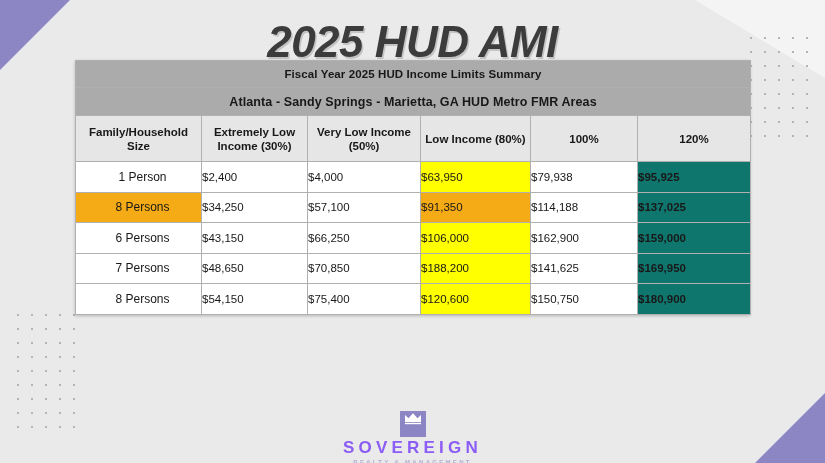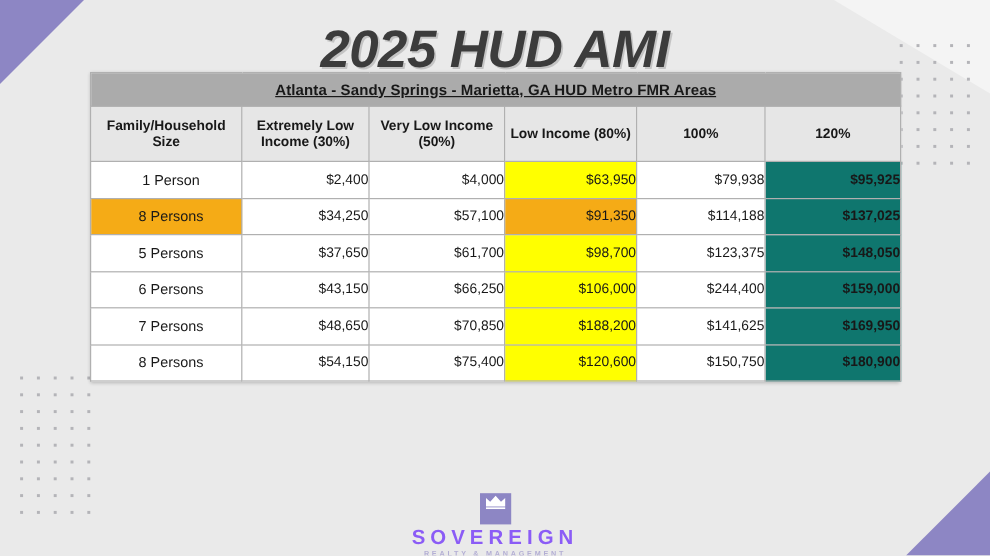--- a/index.html
+++ b/index.html
@@ -102,34 +102,33 @@
     text-align: center;
     font-weight: bold;
     font-size: 12.5px;
     height: 26px;
     color: #111;
     letter-spacing: 0.1px;
   }
   .band.b2 {
     height: 27px;
     font-size: 12.5px;
-    text-decoration: underline;
   }
   .colhead {
     background: #e6e6e6;
     text-align: center;
     font-weight: bold;
     height: 45px;
     line-height: 14px;
     font-size: 11.5px;
     padding: 0 4px;
   }
   .datarow td {
     height: 29.5px;
-    text-align: right;
+    text-align: left;
     font-size: 12px;
     background: #ffffff;
   }
   .datarow td.sizecell {
     text-align: center;
     padding-left: 8px;
     font-size: 12px;
   }
   .datarow td.lastcol {
     background: #0f766e;
@@ -194,20 +193,23 @@
   <table class="ami">
     <colgroup>
       <col class="c0">
         <col class="c1">
         <col class="c2">
         <col class="c3">
         <col class="c4">
         <col class="c5">
     </colgroup>
     <thead>
+      <tr>
+        <th class="band" colspan="6">Fiscal Year 2025 HUD Income Limits Summary</th>
+      </tr>
       <tr>
         <th class="band b2" colspan="6">Atlanta - Sandy Springs - Marietta, GA HUD Metro FMR Areas</th>
       </tr>
       <tr>
         <th class="colhead">Family/Household Size</th>
         <th class="colhead">Extremely Low Income (30%)</th>
         <th class="colhead">Very Low Income (50%)</th>
         <th class="colhead">Low Income (80%)</th>
         <th class="colhead">100%</th>
         <th class="colhead">120%</th>
@@ -224,33 +226,25 @@
         </tr>
         <tr class="datarow">
           <td class="sizecell hl-orange">8 Persons</td>
           <td>$34,250</td>
           <td>$57,100</td>
           <td class="hl-orange">$91,350</td>
           <td>$114,188</td>
           <td class="lastcol">$137,025</td>
         </tr>
         <tr class="datarow">
-          <td class="sizecell">5 Persons</td>
-          <td>$37,650</td>
-          <td>$61,700</td>
-          <td class="hl-yellow">$98,700</td>
-          <td>$123,375</td>
-          <td class="lastcol">$148,050</td>
-        </tr>
-        <tr class="datarow">
           <td class="sizecell">6 Persons</td>
           <td>$43,150</td>
           <td>$66,250</td>
           <td class="hl-yellow">$106,000</td>
-          <td>$244,400</td>
+          <td>$162,900</td>
           <td class="lastcol">$159,000</td>
         </tr>
         <tr class="datarow">
           <td class="sizecell">7 Persons</td>
           <td>$48,650</td>
           <td>$70,850</td>
           <td class="hl-yellow">$188,200</td>
           <td>$141,625</td>
           <td class="lastcol">$169,950</td>
         </tr>

